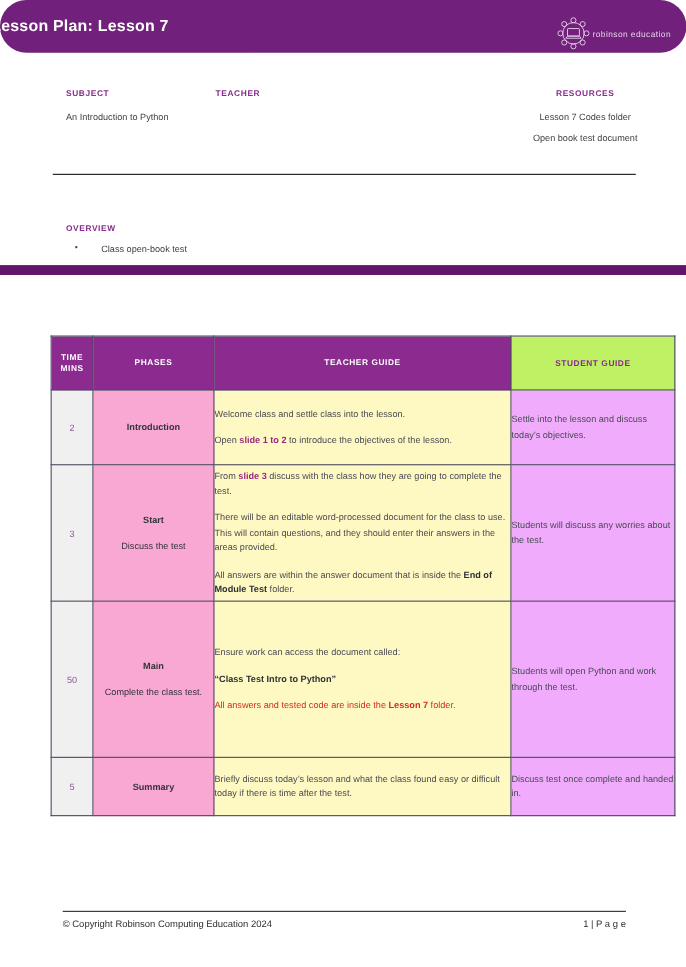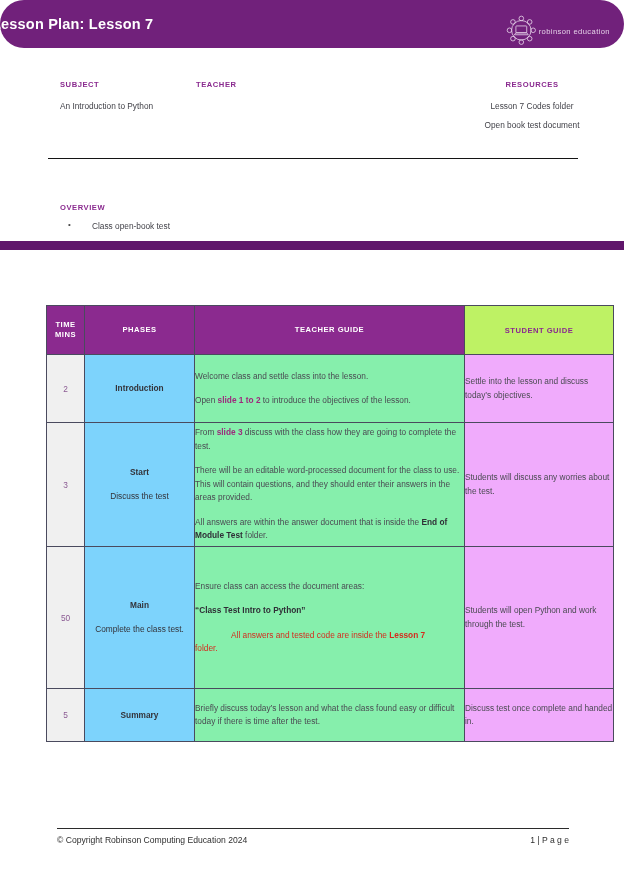--- a/index.html
+++ b/index.html
@@ -181,57 +181,57 @@
     height: 48px;
   }
 
   .cell-time {
     background: #F0F0F0;
     text-align: center;
     font-size: 8.3px;
     color: #8A5A92;
   }
   .cell-phase {
-    background: #7dd3fc;
+    background: #f9a8d4;
     text-align: center;
     font-size: 8.3px;
     color: #33333a;
     padding: 6px 12px;
     line-height: 1.55;
   }
   .phase-title {
     font-weight: bold;
     display: block;
   }
   .phase-sub {
     display: block;
     margin-top: 11px;
   }
   .cell-teach {
-    background: #86efac;
+    background: #fef9c3;
     font-size: 8.3px;
     color: #4a4a52;
     padding: 8px 11px 8px 11px;
     line-height: 1.62;
   }
   .cell-teach p {
     margin: 0 0 11px 0;
   }
   .cell-teach p:last-child { margin-bottom: 0; }
   .cell-stud {
     background: #f0abfc;
     font-size: 8.3px;
     color: #4a4a52;
     padding: 8px 10px;
     line-height: 1.62;
     vertical-align: middle;
   }
   b.hl-purple { color: #9C2A7C; font-weight: bold; }
   b.hl-dark   { color: #2f2f36; font-weight: bold; }
-  span.red    { color: #D52B1E; padding-left: 36px; }
+  span.red    { color: #D52B1E; }
   b.red-b     { color: #D52B1E; font-weight: bold; }
 
   .r1 { height: 68px; }
   .r2 { height: 124px; }
   .r3 { height: 142px; }
   .r4 { height: 53px; }
 
   
   .footer-rule {
     position: absolute;
@@ -355,21 +355,21 @@
       <td class="cell-stud">Students will discuss any worries about the test.</td>
     </tr>
 
     <tr class="r3">
       <td class="cell-time">50</td>
       <td class="cell-phase">
         <span class="phase-title">Main</span>
         <span class="phase-sub">Complete the class test.</span>
       </td>
       <td class="cell-teach">
-        <p>Ensure class can access the document areas:</p>
+        <p>Ensure work can access the document called:</p>
         <p><b class="hl-dark">“Class Test Intro to Python”</b></p>
         <p><span class="red">All answers and tested code are inside the </span><b class="red-b">Lesson 7</b><span class="red"> folder.</span></p>
       </td>
       <td class="cell-stud">Students will open Python and work through the test.</td>
     </tr>
 
     <tr class="r4">
       <td class="cell-time">5</td>
       <td class="cell-phase">
         <span class="phase-title">Summary</span>

